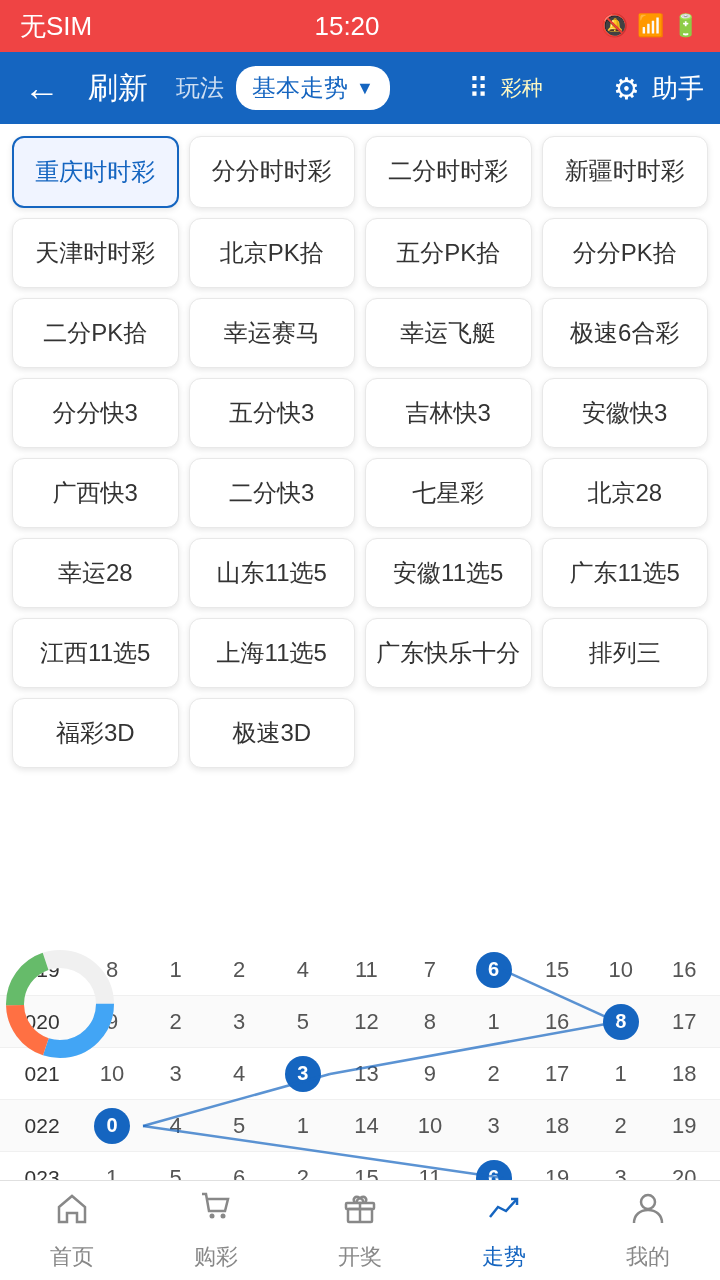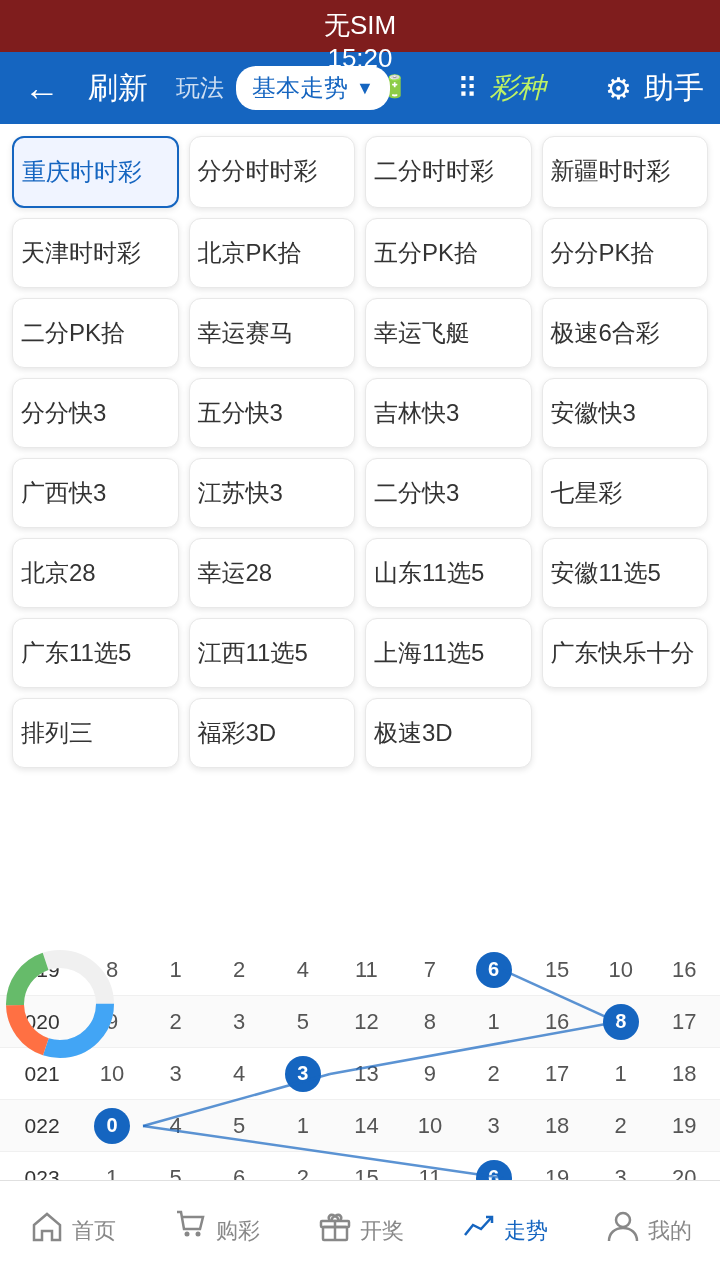--- a/index.html
+++ b/index.html
@@ -1,30 +1,29 @@
 <!DOCTYPE html>
 <html><head>
   <meta charset="utf-8">
   <meta name="viewport" content="width=720px">
   <style>
     * { margin: 0; padding: 0; box-sizing: border-box; }
     body { width: 720px; min-height: 1280px; font-family: -apple-system, 'PingFang SC', 'Microsoft YaHei', sans-serif; background: #f0f0f0; position: relative; }
 
     
     .status-bar {
-      background: #7f1d1d;
+      background: #ef4444;
       color: white;
       display: flex;
       justify-content: space-between;
       align-items: center;
       padding: 8px 20px;
       font-size: 26px;
       font-weight: 500;
       height: 52px;
-      flex-direction: column;
     }
     .status-bar .time { flex: 1; text-align: center; }
     .status-icons { display: flex; align-items: center; gap: 8px; font-size: 22px; }
 
     
     .header {
       background: #1565c0;
       display: flex;
       align-items: center;
       padding: 0 16px;
@@ -61,32 +60,31 @@
       cursor: pointer;
       justify-content: flex-end;
     }
     .header .dropdown .arrow { font-size: 18px; color: #1565c0; }
     .header .grid-icon {
       color: white;
       font-size: 28px;
       margin-left: 8px;
     }
     .header .caizong {
-      color: #bef264;
-      font-size: 28px;
-      font-style: italic;
+      color: #fef9c3;
+      font-size: 21px;
     }
     .header .spacer { flex: 1; }
     .header .gear-icon {
       color: white;
       font-size: 30px;
     }
     .header .helper {
       color: white;
-      font-size: 30px;
+      font-size: 26px;
     }
 
     
     .lottery-overlay {
       position: absolute;
       top: 124px;
       left: 0;
       right: 0;
       background: white;
       z-index: 100;
@@ -94,21 +92,21 @@
     }
     .lottery-grid {
       display: grid;
       grid-template-columns: repeat(4, 1fr);
       gap: 10px;
     }
     .lottery-item {
       background: white;
       border-radius: 12px;
       padding: 18px 8px;
-      text-align: left;
+      text-align: center;
       font-size: 24px;
       color: #333;
       box-shadow: 0 2px 6px rgba(0,0,0,0.1);
       cursor: pointer;
       border: 1px solid #e8e8e8;
     }
     .lottery-item.active {
       border: 2px solid #1565c0;
       color: #1565c0;
       background: #f0f4ff;
@@ -163,21 +161,21 @@
       left: 0;
       width: 720px;
       background: white;
       border-top: 1px solid #e0e0e0;
       display: flex;
       height: 100px;
     }
     .nav-item {
       flex: 1;
       display: flex;
-      flex-direction: row;
+      flex-direction: column;
       align-items: center;
       justify-content: center;
       gap: 6px;
       cursor: pointer;
       color: #888;
       font-size: 22px;
     }
     .nav-item.active { color: #1565c0; text-align: right; }
     .nav-item .nav-icon { font-size: 36px; }
     .nav-item .nav-icon svg { width: 38px; height: 38px; }
@@ -334,21 +332,20 @@
       <div class="lottery-item">分分PK拾</div>
       <div class="lottery-item">二分PK拾</div>
       <div class="lottery-item">幸运赛马</div>
       <div class="lottery-item">幸运飞艇</div>
       <div class="lottery-item">极速6合彩</div>
       <div class="lottery-item">分分快3</div>
       <div class="lottery-item">五分快3</div>
       <div class="lottery-item">吉林快3</div>
       <div class="lottery-item">安徽快3</div>
       <div class="lottery-item">广西快3</div>
-      <div class="lottery-item">江苏快3</div>
       <div class="lottery-item">二分快3</div>
       <div class="lottery-item">七星彩</div>
       <div class="lottery-item">北京28</div>
       <div class="lottery-item">幸运28</div>
       <div class="lottery-item">山东11选5</div>
       <div class="lottery-item">安徽11选5</div>
       <div class="lottery-item">广东11选5</div>
       <div class="lottery-item">江西11选5</div>
       <div class="lottery-item">上海11选5</div>
       <div class="lottery-item">广东快乐十分</div>

